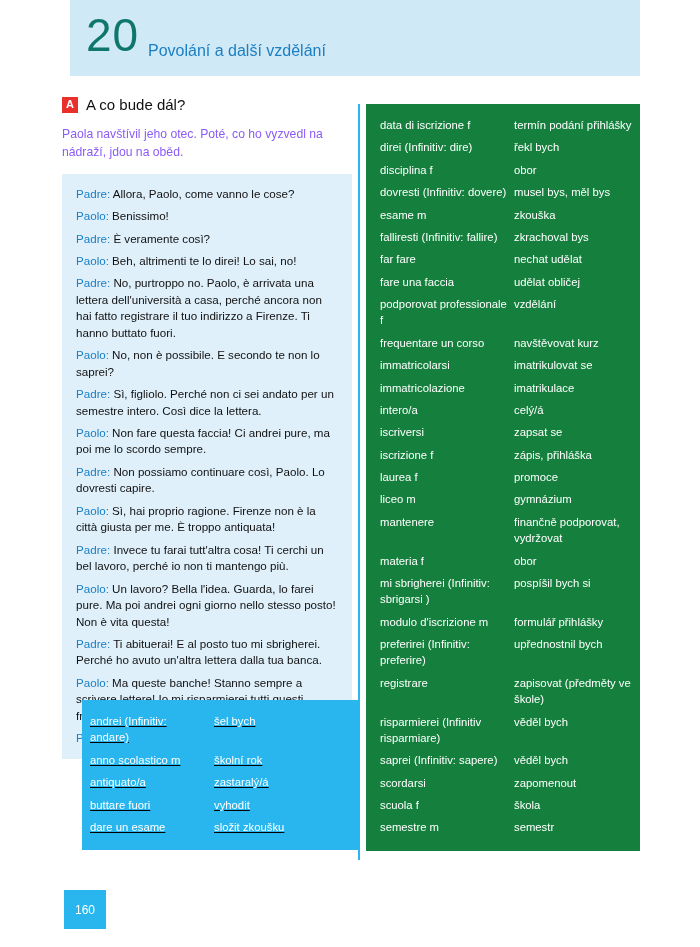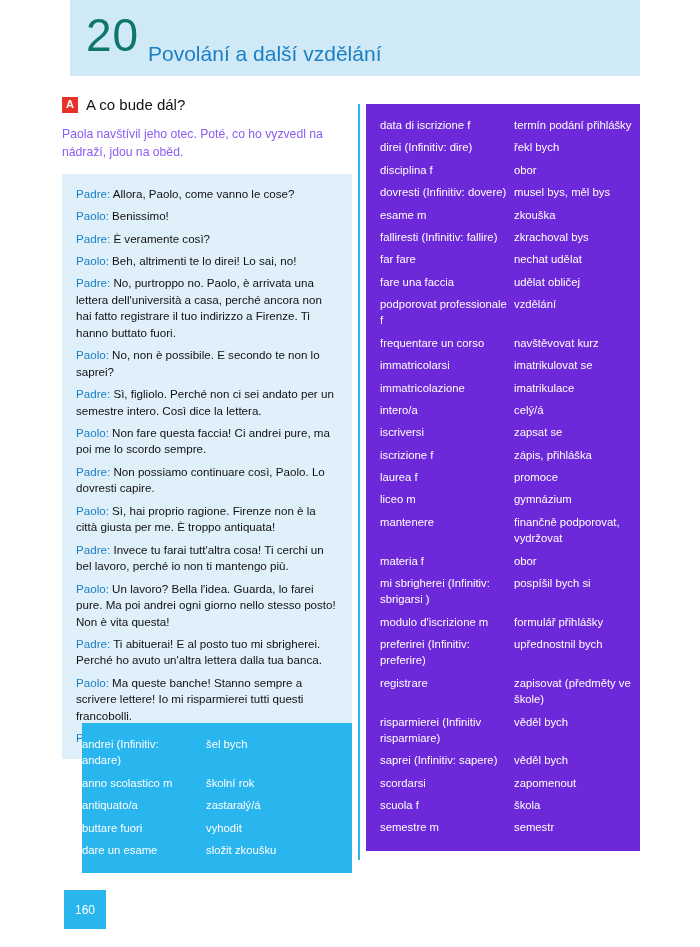--- a/index.html
+++ b/index.html
@@ -30,21 +30,21 @@
     top: 12px;
     font-size: 46px;
     color: #0f766e;
     letter-spacing: 1px;
     line-height: 1;
   }
   .chapter-title {
     position: absolute;
     left: 148px;
     top: 42px;
-    font-size: 21px;
+    font-size: 16px;
     color: #1b7fc4;
   }
 
   
   .left-col {
     position: absolute;
     left: 62px;
     top: 96px;
     width: 290px;
   }
@@ -94,42 +94,43 @@
     color: #1b7fc4;
   }
   .utt {
     color: #111111;
   }
 
   
   .vocab-small {
     position: absolute;
     left: 82px;
-    top: 723px;
+    top: 700px;
     width: 258px;
     background: #29b6ef;
-    padding: 10px 12px 12px 0;
+    padding: 10px 12px 12px 8px;
+    text-decoration: underline;
   }
   .vrow {
     display: flex;
     font-size: 11.3px;
     line-height: 1.45;
     color: #ffffff;
     padding: 3px 0;
   }
   .vrow .it { width: 118px; padding-right: 6px; }
   .vrow .cz { flex: 1; }
 
   
   .vocab-right {
     position: absolute;
     left: 366px;
     top: 104px;
     width: 274px;
-    background: #6d28d9;
+    background: #15803d;
     padding: 10px 1px 12px 14px;
     box-sizing: border-box;
   }
   .vocab-right .vrow .it { width: 128px; }
 
   
   .page-num {
     position: absolute;
     left: 64px;
     top: 890px;

